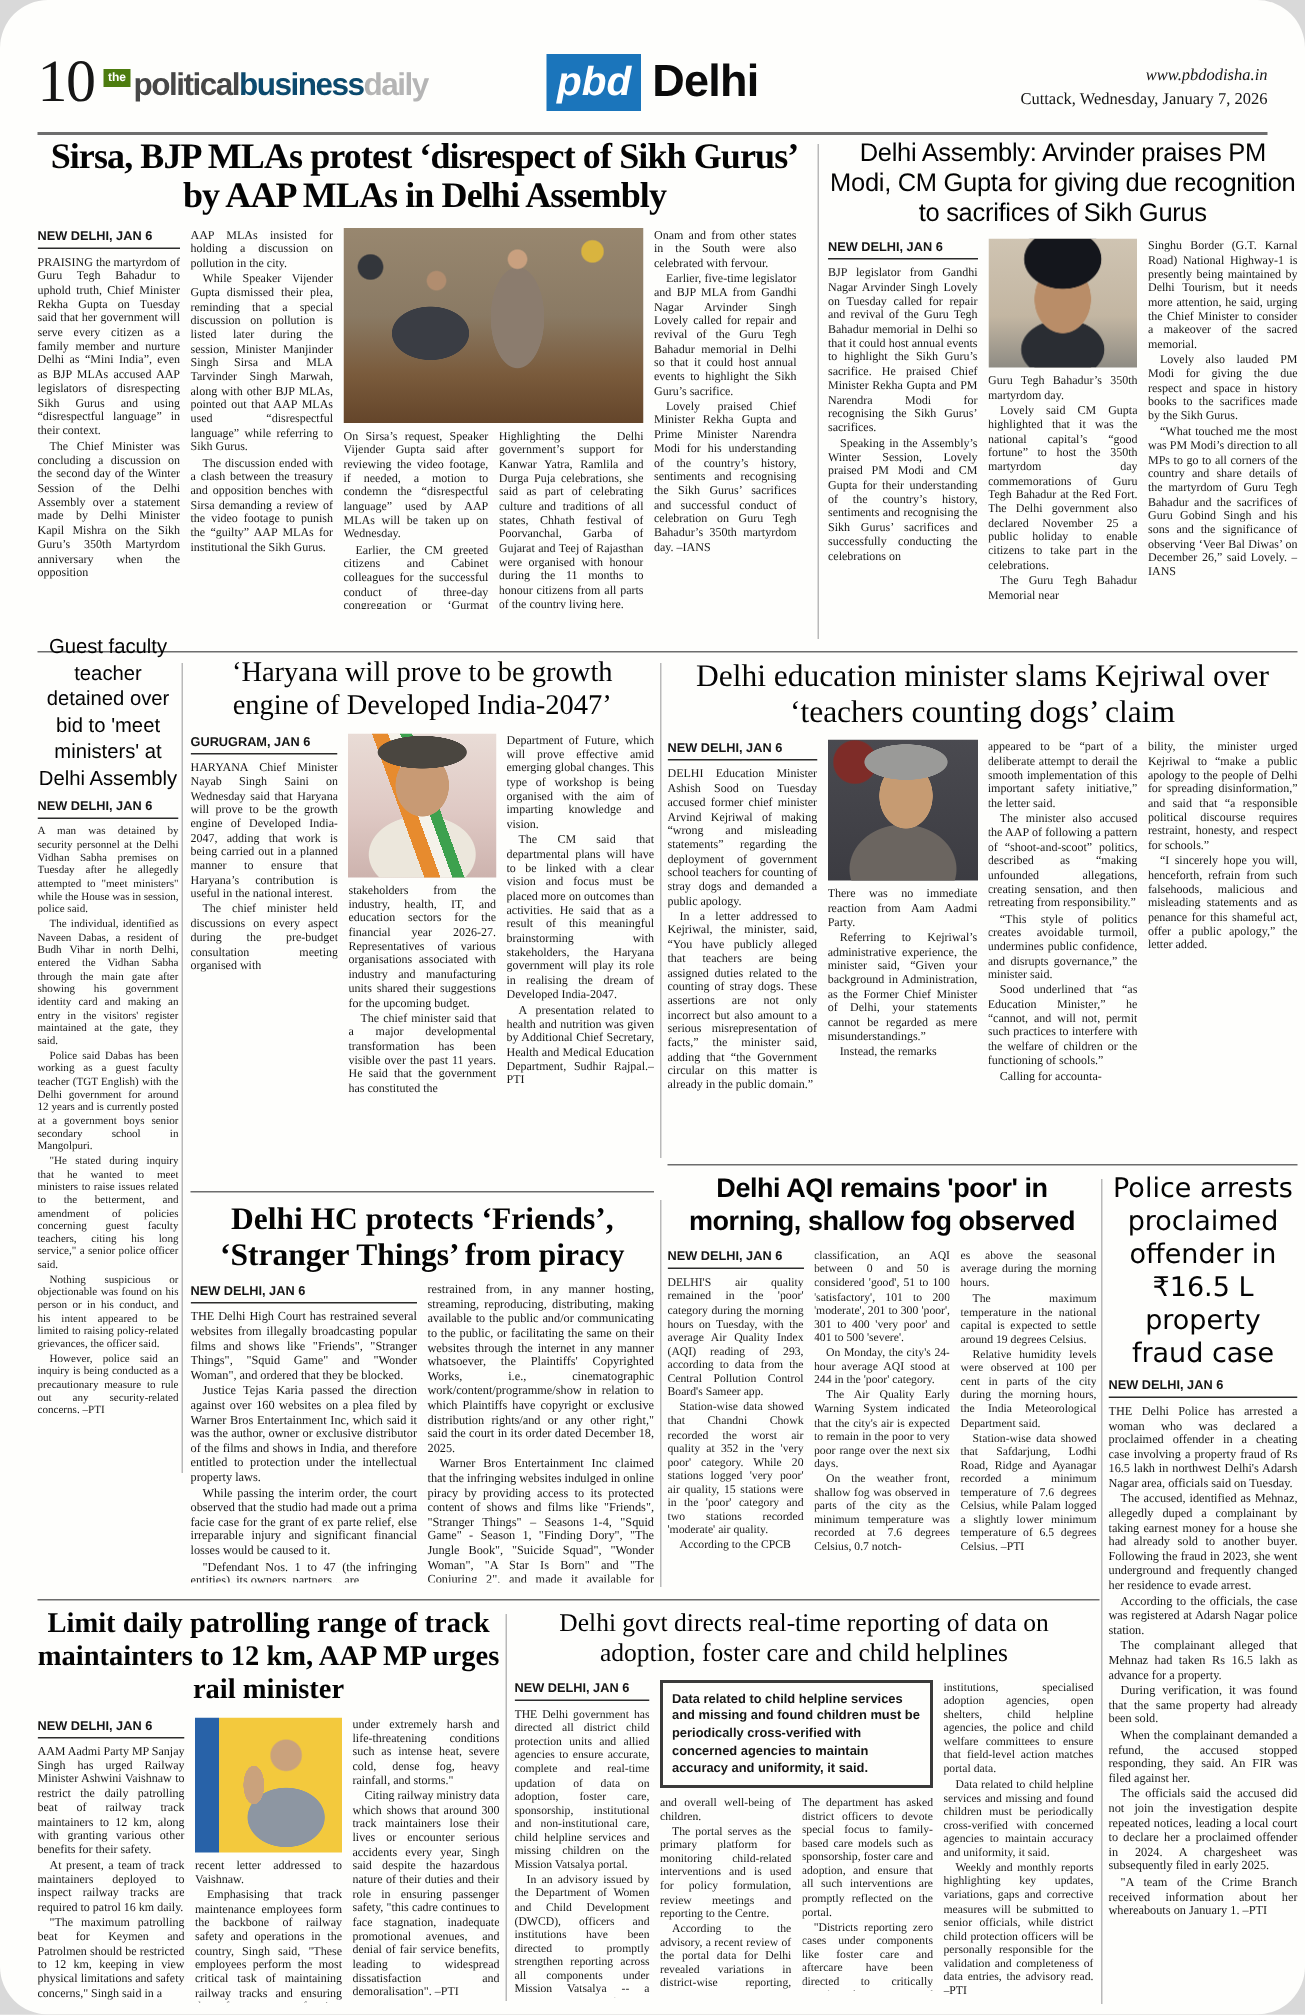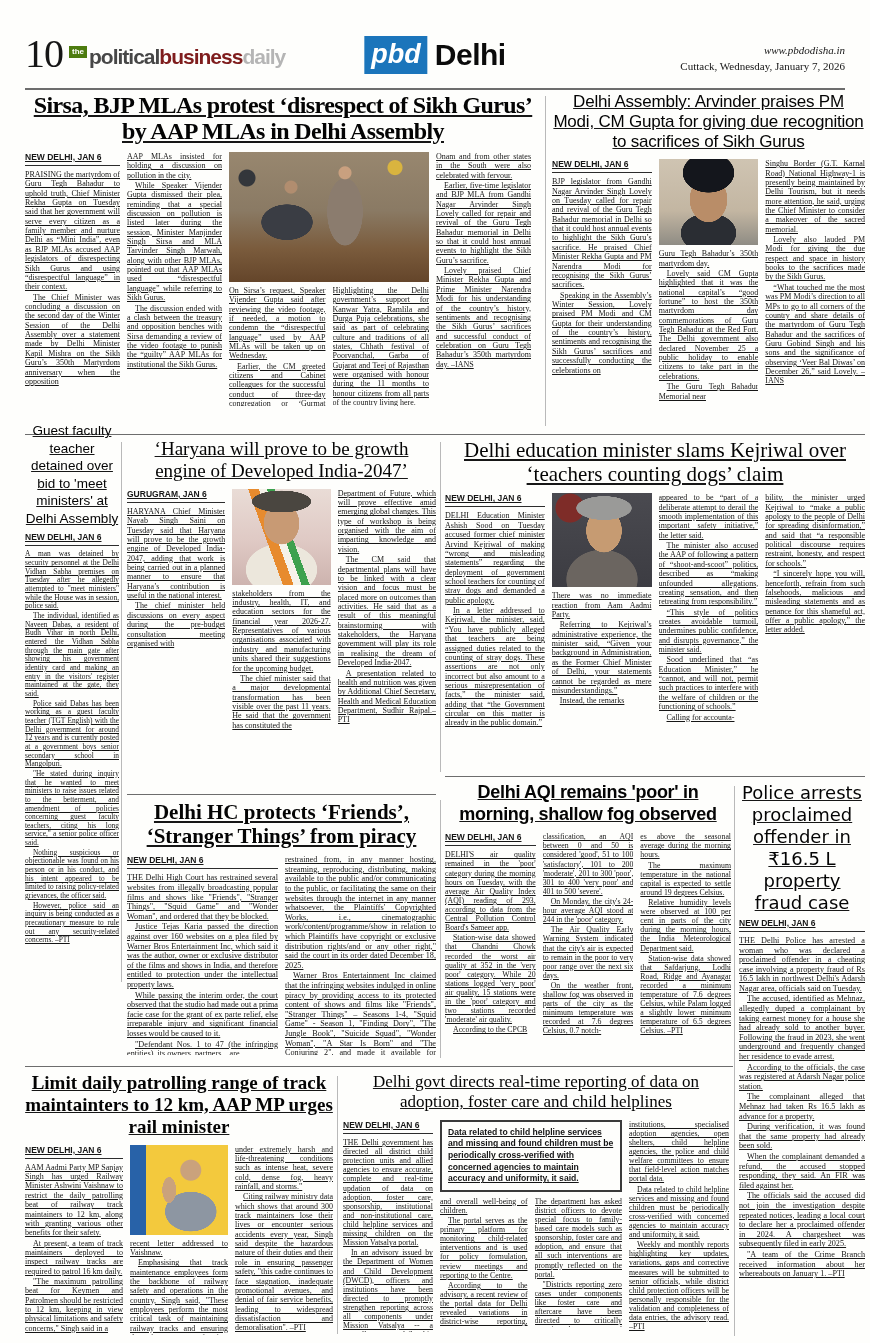--- a/index.html
+++ b/index.html
@@ -1,40 +1,40 @@
 <!DOCTYPE html>
 <html><head>
 <meta charset="utf-8">
 <style>
   html,body{margin:0;padding:0;background:#d9d9d9;}
   .page{position:relative;width:870px;height:1343px;margin:0 auto;background:#fefefc;
-        font-family:"Liberation Serif",serif;color:#161616;overflow:hidden;}
+        font-family:"Liberation Serif",serif;color:#161616;overflow:hidden;border-radius:32px;}
   
   .hdr{position:absolute;left:25px;top:30px;width:820px;height:56px;}
   .hdr-left{position:absolute;left:0;top:6px;display:flex;align-items:flex-start;gap:6px;}
   .pageno{font:400 40px/0.9 "Liberation Serif",serif;letter-spacing:-1px;}
   .brand{display:flex;align-items:flex-end;margin-top:10px;}
   .brand-the{background:#4d7c0f;color:#fff;font:700 8px/1 "Liberation Sans",sans-serif;
              padding:2px 3px;margin-right:2px;align-self:flex-start;}
   .brand-word{font:700 21px/1 "Liberation Sans",sans-serif;letter-spacing:-1px;}
   .w-political{color:#474747;}
-  .w-business{color:#7f1d1d;}
+  .w-business{color:#0c4a6e;}
   .w-daily{color:#b5b5b5;}
   .hdr-center{position:absolute;left:50%;top:6px;transform:translateX(-50%);
               display:flex;align-items:center;gap:7px;}
   .pbd-box{background:#1b75bb;color:#fff;font:italic 700 27px/1 "Liberation Sans",sans-serif;
            padding:5px 7px 6px;}
   .pbd-sec{font:700 30px/1 "Liberation Sans",sans-serif;color:#0b0b0b;letter-spacing:-0.5px;}
   .hdr-right{position:absolute;right:0;top:12px;text-align:right;}
   .site{font:italic 400 11px/1.5 "Liberation Serif",serif;text-align:right;}
   .pubdate{font:400 11px/1.4 "Liberation Serif",serif;}
   .hr{position:absolute;height:1px;background:#6d6d6d;}
   .vr{position:absolute;width:1px;background:#b9b9b9;}
   
-  .art{position:absolute;overflow:hidden;text-decoration:underline;}
+  .art{position:absolute;overflow:hidden;}
   .hl{text-align:center;margin:0 0 7px;color:#040404;}
   .hl-sirsa{font:700 24px/1.1 "Liberation Serif",serif;letter-spacing:-0.6px;}
   .hl-arvinder{font:400 17px/1.18 "Liberation Sans",sans-serif;letter-spacing:-0.2px;}
   .hl-guest{font:400 13.5px/1.3 "Liberation Sans",sans-serif;margin-bottom:5px;}
   .hl-haryana{font:400 19px/1.15 "Liberation Serif",serif;}
   .hl-education{font:400 21px/1.15 "Liberation Serif",serif;}
   .hl-hc{font:700 21px/1.15 "Liberation Serif",serif;}
   .hl-aqi{font:700 18px/1.2 "Liberation Sans",sans-serif;letter-spacing:-0.3px;}
   .hl-police{font:400 18px/1.22 "DejaVu Sans","Liberation Sans",sans-serif;margin-bottom:4px;}
   .hl-patrol{font:700 19px/1.15 "Liberation Serif",serif;}
@@ -194,21 +194,21 @@
         <p>However, police said an inquiry is being conducted as a precautionary measure to rule out any security-related concerns. –PTI</p>
       </div>
   </div>
 
   <div class="art bodytext" style="left:127px;top:438px;width:309px;height:352px">
     <h1 class="hl hl-haryana">‘Haryana will prove to be growth engine of Developed India-2047’</h1>
     <div class="cols" style="height:290px">
       <div class="col">
         <div class="dl">GURUGRAM, JAN 6</div>
         <div class="paras">
-            <p>HARYANA Chief Minister Nayab Singh Saini on Tuesday said that Haryana will prove to be the growth engine of Developed India-2047, adding that work is being carried out in a planned manner to ensure that Haryana’s contribution is useful in the national interest.</p>
+            <p>HARYANA Chief Minister Nayab Singh Saini on Wednesday said that Haryana will prove to be the growth engine of Developed India-2047, adding that work is being carried out in a planned manner to ensure that Haryana’s contribution is useful in the national interest.</p>
             <p>The chief minister held discussions on every aspect during the pre-budget consultation meeting organised with</p>
           </div>
       </div>
       <div class="col">
         <div class="photo photo-saini" title="Haryana Chief Minister Nayab Singh Saini"></div>
         <div class="paras">
             <p>stakeholders from the industry, health, IT, and education sectors for the financial year 2026-27. Representatives of various organisations associated with industry and manufacturing units shared their suggestions for the upcoming budget.</p>
             <p>The chief minister said that a major developmental transformation has been visible over the past 11 years. He said that the government has constituted the</p>
           </div>
       </div>

